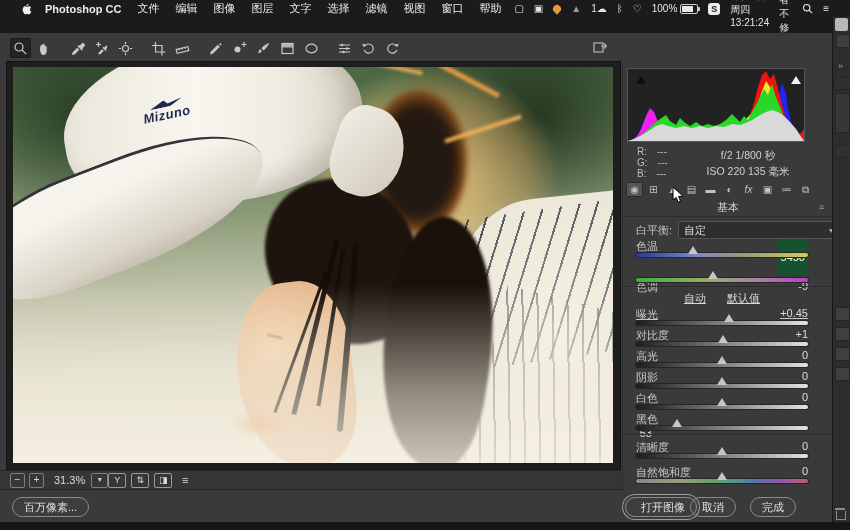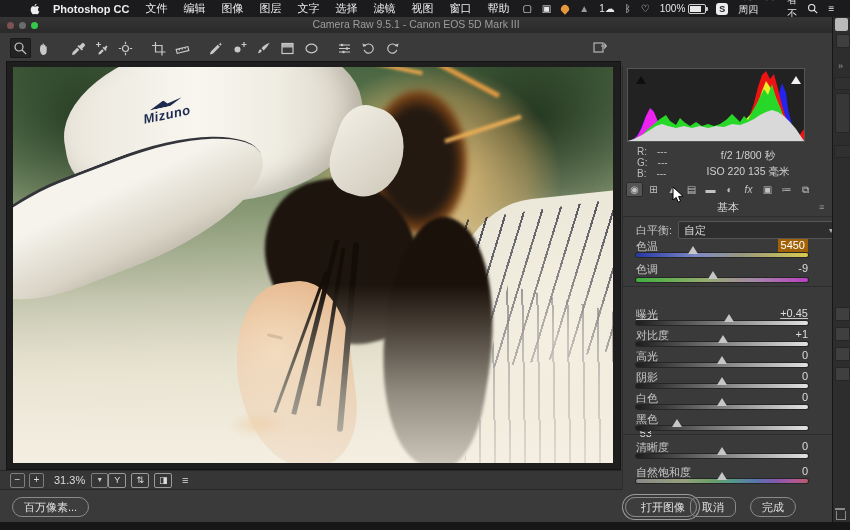--- a/index.html
+++ b/index.html
@@ -3,21 +3,21 @@
 <meta charset="utf-8">
 <style>
   html,body{margin:0;padding:0;background:#000;}
   #app{position:relative;width:850px;height:530px;overflow:hidden;background:#191919;
        font-family:"Liberation Sans","DejaVu Sans",sans-serif;font-size:11px;color:#c9c9c9;
        -webkit-font-smoothing:antialiased;}
   .abs{position:absolute;}
 
   
   .menubar{position:absolute;left:0;top:0;width:850px;height:17px;background:#1b1b1d;
-           display:flex;align-items:center;padding:0 24px;box-sizing:border-box;gap:0;color:#ededed;}
+           display:flex;align-items:center;padding:0 16px;box-sizing:border-box;gap:0;color:#ededed;}
   .menubar .mitem{padding:0 8px;font-size:11px;white-space:nowrap;}
   .menubar .appname{font-weight:bold;}
   .menubar .spacer{flex:1;}
   .menubar .sticon{padding:0 5px;font-size:10px;color:#e6e6e6;display:inline-flex;align-items:center;}
   .batt{display:inline-block;width:16px;height:8px;border:1px solid #cfcfcf;border-radius:2px;position:relative;margin-left:3px;}
   .batt::before{content:"";position:absolute;left:1px;top:1px;bottom:1px;width:11px;background:#e8e8e8;}
   .batt::after{content:"";position:absolute;right:-3px;top:2px;width:2px;height:4px;background:#cfcfcf;border-radius:0 1px 1px 0;}
   .ime{display:inline-block;width:12px;height:12px;background:#ededed;color:#222;font-weight:bold;
        font-size:9px;line-height:12px;text-align:center;border-radius:3px;}
   .fire{display:inline-block;width:8px;height:8px;border-radius:50% 50% 50% 0;background:#e8973a;transform:rotate(-45deg);}
@@ -96,21 +96,21 @@
   .tab{width:17px;height:15px;display:flex;align-items:center;justify-content:center;font-size:10px;color:#c2c2c2;border-radius:2px;}
   .tab.sel{background:#555;box-shadow:inset 0 0 0 1px #2a2a2a;}
   .phead{left:0;top:133px;width:210px;height:17px;border-bottom:1px solid #2d2d2d;text-align:center;color:#d5d5d5;font-size:11px;line-height:17px;}
   .pmenu{left:196px;top:136px;color:#9a9a9a;font-size:9px;}
   .wbrow{left:13px;top:155px;width:203px;display:flex;align-items:center;}
   .wblabel{color:#c6c6c6;margin-right:6px;}
   .wbsel{flex:1;height:16px;background:#2e2e2e;border:1px solid #555;border-radius:2px;display:flex;align-items:center;
          justify-content:space-between;padding:0 5px;color:#ddd;}
   .srow{left:13px;width:172px;display:flex;justify-content:space-between;color:#c6c6c6;}
   .sval{color:#ddd;}
-  .hl{background:#a16207;color:#fff;padding:0 3px;}
+  .hl{background:#14532d;color:#fff;padding:12px 3px;}
   .track{left:13px;width:172px;height:4px;border-radius:2px;box-shadow:0 0 0 1px #262626;position:absolute;}
   .t-gray{background:linear-gradient(to right,#1d1d1d,#e2e2e2);}
   .t-temp{background:linear-gradient(to right,#2438a8,#7e88c4 35%,#99997f 62%,#d8ca4e);}
   .t-tint{background:linear-gradient(to right,#3fae3f,#95ad6c 40%,#a585a8 70%,#bb3fc0);}
   .t-sat{background:linear-gradient(to right,#8a8a8a,#95a07e 28%,#6f9f66 42%,#559a88 55%,#5a74ae 70%,#8757ae 82%,#b05898 92%,#bb5a66);}
   .thumb{position:absolute;top:-7px;margin-left:-5px;width:0;height:0;
          border-left:5px solid transparent;border-right:5px solid transparent;border-bottom:8px solid #c6c6c6;}
   .sep{left:0;width:210px;border-top:1px solid #2d2d2d;}
   .linkrow{left:13px;top:225px;width:172px;text-align:center;}
   .alink{color:#d8d8d8;text-decoration:underline;margin:0 9px;}
@@ -186,26 +186,20 @@
     <span class="sticon">@王者不修图</span>
     <span class="sticon">
       <svg width="11" height="11" viewBox="0 0 14 14">
           <circle cx="6" cy="6" r="4" fill="none" stroke="#ededed" stroke-width="1.4"></circle>
           <path d="M9 9l4 4" stroke="#ededed" stroke-width="1.4"></path>
         </svg>
     </span>
     <span class="sticon">≡</span>
   </div>
 
-  <div class="titlebar">
-    <span class="tl" style="left:7px;background:#7d5252;"></span>
-    <span class="tl" style="left:19px;background:#6b6b6b;"></span>
-    <span class="tl" style="left:31px;background:#35c84a;"></span>
-    <span class="titletxt">Camera Raw 9.5.1 - Canon EOS 5D Mark III</span>
-  </div>
 
   <div class="dialog">
 
     <div class="tools">
       <span class="tool sel">
           <svg width="15" height="15" viewBox="0 0 15 15">
             <circle cx="6" cy="6" r="4"></circle>
             <path d="M9 9l4.2 4.2"></path>
           </svg>
         </span>
@@ -389,29 +383,33 @@
       </div>
 
       <div class="rp srow" style="top:173px;">
           <span>色温</span>
           <span class="sval hl">5450</span>
         </div>
       <div class="track t-temp" style="top:187px;">
           <span class="thumb" style="left:33%;"></span>
         </div>
 
-      <div class="rp srow" style="top:196px;gap:46px;">
+      <div class="rp srow" style="top:214px;gap:46px;">
           <span>色调</span>
           <span class="sval">-9</span>
         </div>
       <div class="track t-tint" style="top:212px;">
           <span class="thumb" style="left:45%;"></span>
         </div>
 
       <div class="rp sep" style="top:220px;"></div>
+      <div class="rp linkrow">
+        <span class="alink">自动</span>
+        <span class="alink">默认值</span>
+      </div>
 
       <div class="rp srow" style="top:241px;text-decoration:underline;">
           <span>曝光</span>
           <span class="sval">+0.45</span>
         </div>
       <div class="track t-gray" style="top:255px;">
           <span class="thumb" style="left:54%;"></span>
         </div>
 
       <div class="rp srow" style="top:262px;">
@@ -490,21 +488,21 @@
         <span class="pvb">Y</span>
         <span class="pvb">⇅</span>
         <span class="pvb">◨</span>
         <span class="pvb nob">≡</span>
       </span>
     </div>
 
     <div class="footer">
       <span class="pill" style="left:12px;top:7px;">百万像素...</span>
       <span class="pill def" style="left:625px;top:7px;">打开图像</span>
-      <span class="pill" style="left:690px;top:7px;border-radius:7px;">取消</span>
+      <span class="pill" style="left:690px;top:7px;">取消</span>
       <span class="pill" style="left:750px;top:7px;">完成</span>
     </div>
   </div>
 
   <div class="psstrip">
     <span class="psb" style="left:2px;top:1px;width:13px;height:13px;background:#b9b9b9;border:none;border-radius:2px;"></span>
     <span class="psb" style="left:3px;top:17px;width:12px;height:12px;border-radius:2px;"></span>
     <span class="abs" style="left:838px;top:60px;color:#9a9a9a;font-size:9px;position:absolute;left:5px;top:44px;">»</span>
     <span class="psb" style="left:1px;top:60px;width:16px;height:11px;background:#303030;"></span>
     <span class="psb" style="left:2px;top:76px;width:13px;height:38px;background:#373737;"></span>

